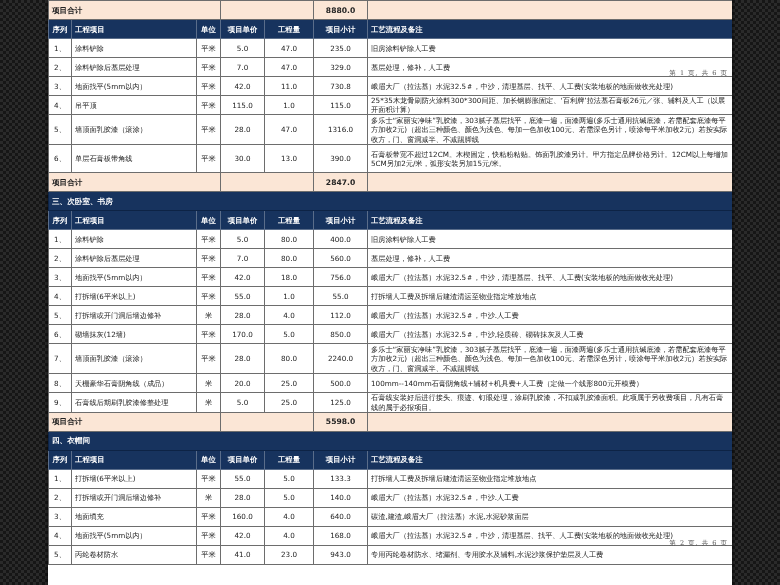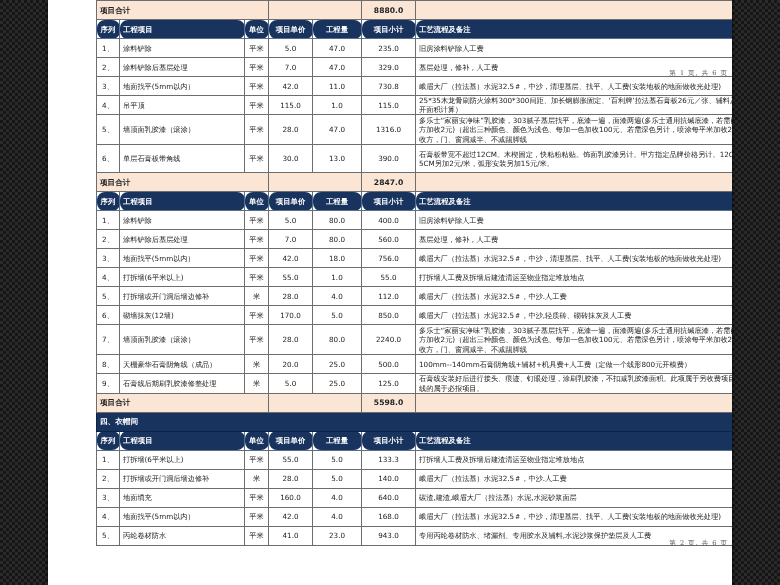--- a/index.html
+++ b/index.html
@@ -11,30 +11,30 @@
       linear-gradient(45deg, #2a2a2a 25%, transparent 25%, transparent 75%, #2a2a2a 75%);
     background-size: 6px 6px;
     background-position: 0 0, 3px 3px;
     font-family: "DejaVu Sans", sans-serif;
   }
   .sheet {
     position: absolute; left: 48px; top: 0; width: 684px; height: 585px;
     background: #ffffff; overflow: hidden;
     box-shadow: 0 0 4px rgba(0,0,0,0.8);
   }
-  table { border-collapse: collapse; width: 684px; table-layout: fixed; margin-left: 48px; }
+  table { border-collapse: collapse; width: 684px; table-layout: fixed; }
   td {
     border: 1px solid #6d6d6d; padding: 0 3px; font-size: 7.2px; color: #222;
     vertical-align: middle; overflow: hidden; white-space: nowrap; line-height: 9px;
   }
   td.c { text-align: center; }
   td.wrap { white-space: normal; line-height: 9.2px; }
   tr.total td { background: #fbe6d6; font-weight: bold; height: 18px; font-size: 7.6px; }
   tr.section td { background: #17335e; color: #ffffff; font-weight: bold; height: 18px; font-size: 7.6px; border-color: #0d2345; }
-  tr.colhead td { background: #17335e; color: #ffffff; font-weight: bold; height: 18px; font-size: 7.4px; border-color: #5a6d8a; border-radius: 8px; }
+  tr.colhead td { background: #17335e; color: #ffffff; font-weight: bold; height: 18px; font-size: 7.4px; border-color: #5a6d8a; }
   tr.row td { height: 18px; }
   tr.row.tall td { height: 27px; }
   tr.row.tall2 td { height: 29px; }
   .page-mark {
     position: absolute; right: 4px; font-family: "DejaVu Serif", serif;
     font-size: 6.5px; color: #555; letter-spacing: 1px;
   }
 </style>
 </head>
 <body>
@@ -125,20 +125,23 @@
         <td class="c">390.0</td>
         <td class="wrap">石膏板带宽不超过12CM。木楔固定，快粘粉粘贴。饰面乳胶漆另计。甲方指定品牌价格另计。12CM以上每增加5CM另加2元/米，弧形安装另加15元/米。</td>
       </tr>
       <tr class="total">
         <td colspan="3">项目合计</td>
         <td colspan="2"></td>
         <td class="c">2847.0</td>
         <td></td>
       </tr>
 
+      <tr class="section">
+        <td colspan="7">三、次卧室、书房</td>
+      </tr>
       <tr class="colhead">
         <td class="c">序列</td>
         <td>工程项目</td>
         <td class="c">单位</td>
         <td class="c">项目单价</td>
         <td class="c">工程量</td>
         <td class="c">项目小计</td>
         <td>工艺流程及备注</td>
       </tr>
       <tr class="row">

